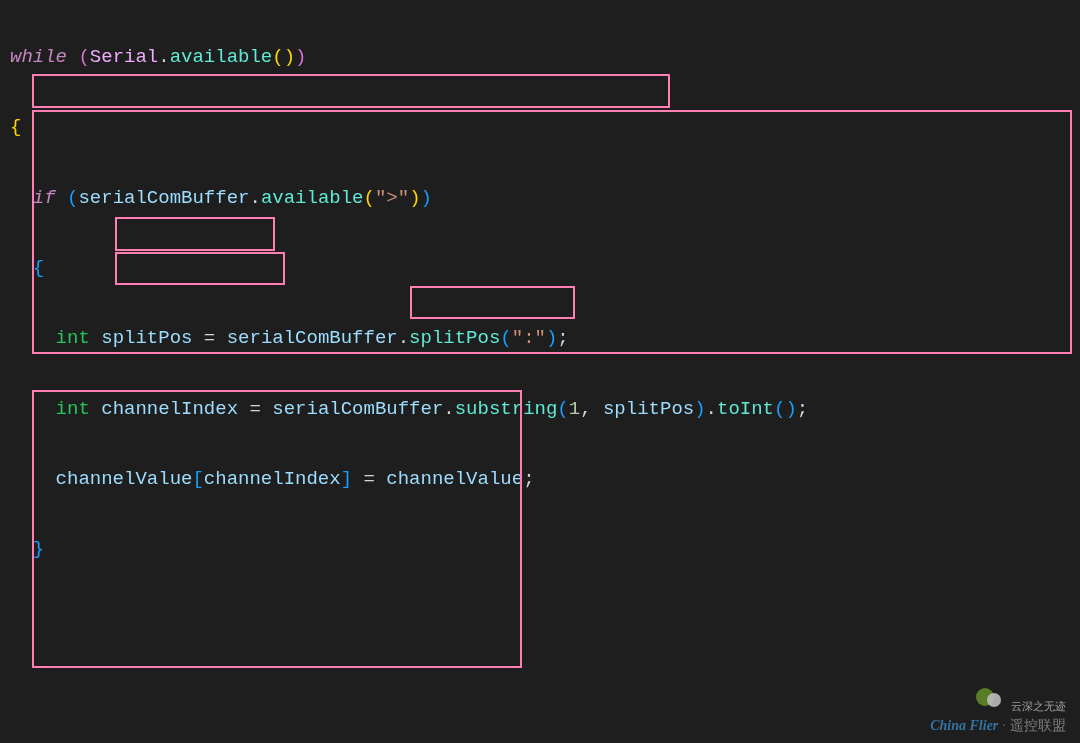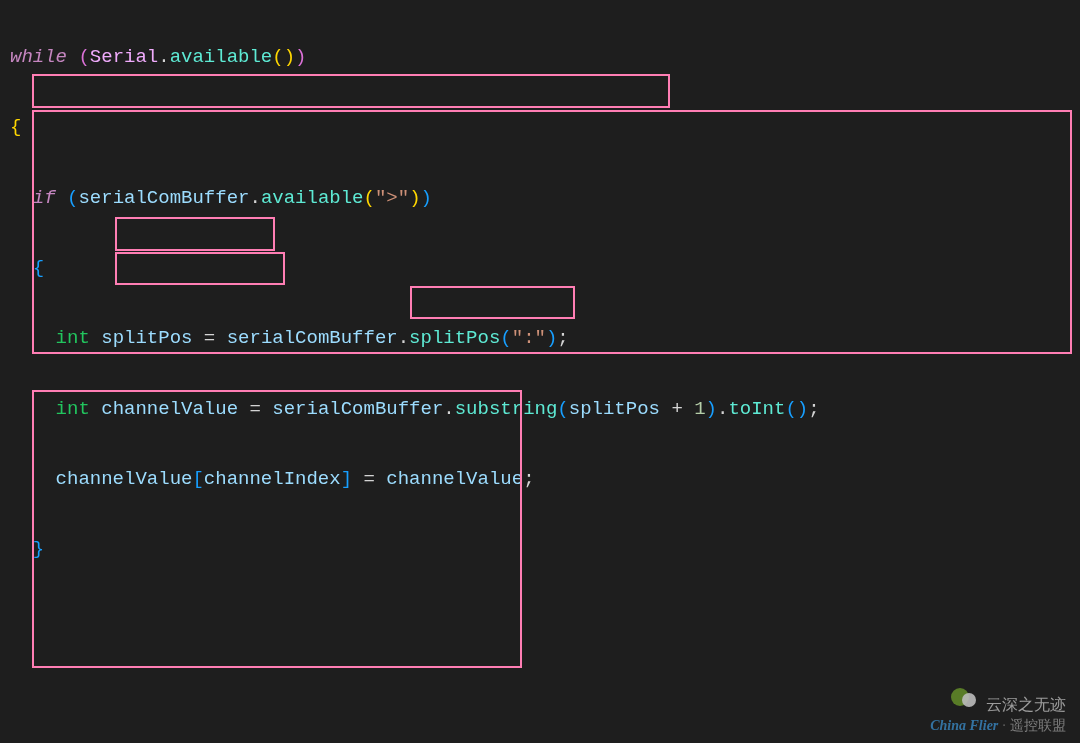--- a/index.html
+++ b/index.html
@@ -58,21 +58,21 @@
   </style>
 </head>
 <body>
 
 <div class="code-container">
 <div><span class="kw">while</span> <span class="brace">(</span><span class="obj">Serial</span>.<span class="fn">available</span><span class="brace2">()</span><span class="brace">)</span></div>
 <div><span class="brace2">{</span></div>
 <div>  <span class="kw">if</span> <span class="brace3">(</span><span class="var">serialComBuffer</span>.<span class="fn">available</span><span class="brace2">(</span><span class="str">"&gt;"</span><span class="brace2">)</span><span class="brace3">)</span></div>
 <div>  <span class="brace3">{</span></div>
 <div>    <span class="type">int</span> <span class="var">splitPos</span> <span class="op">=</span> <span class="var">serialComBuffer</span>.<span class="fn">splitPos</span><span class="brace3">(</span><span class="str">":"</span><span class="brace3">)</span>;</div>
-<div>    <span class="type">int</span> <span class="var">channelValue</span> <span class="op">=</span> <span class="var">serialComBuffer</span>.<span class="fn">substring</span><span class="brace3">(</span><span class="var">splitPos</span> <span class="op">+</span> <span class="num">1</span><span class="brace3">)</span>.<span class="fn">toInt</span><span class="brace3">()</span>;</div>
+<div>    <span class="type">int</span> <span class="var">channelIndex</span> <span class="op">=</span> <span class="var">serialComBuffer</span>.<span class="fn">substring</span><span class="brace3">(</span><span class="num">1</span>, <span class="var">splitPos</span><span class="brace3">)</span>.<span class="fn">toInt</span><span class="brace3">()</span>;</div>
 <div>    <span class="var">channelValue</span><span class="brace3">[</span><span class="var">channelIndex</span><span class="brace3">]</span> <span class="op">=</span> <span class="var">channelValue</span>;</div>
 <div>  <span class="brace3">}</span></div>
 <div>  </div>
 
 
 
 
 
 
 
@@ -86,18 +86,18 @@
 <div class="hl-box" style="left:115px; top:217px; width:160px; height:34px;"></div>
 <div class="hl-box" style="left:115px; top:252px; width:170px; height:33px;"></div>
 <div class="hl-box" style="left:410px; top:286px; width:165px; height:33px;"></div>
 <div class="hl-box" style="left:32px; top:390px; width:490px; height:278px;"></div>
 
 <div class="wm">
   <svg width="32" height="24">
     <circle cx="11" cy="11" r="9" fill="#7bb32e" opacity="0.9"></circle>
     <circle cx="20" cy="14" r="7" fill="#ffffff" opacity="0.9"></circle>
   </svg>
-  <span style="color:#d0d0d0; font-size:16px;">云深之无迹</span>
+  <span style="color:#d0d0d0; font-size:11px;">云深之无迹</span>
 </div>
 <div class="wm2">
   <span style="color:#3fa0e8; font-style:italic; font-weight:bold;">China Flier</span>
   <span style="color:#888;"> · </span><span>遥控联盟</span>
 </div>
 
 </body></html>

